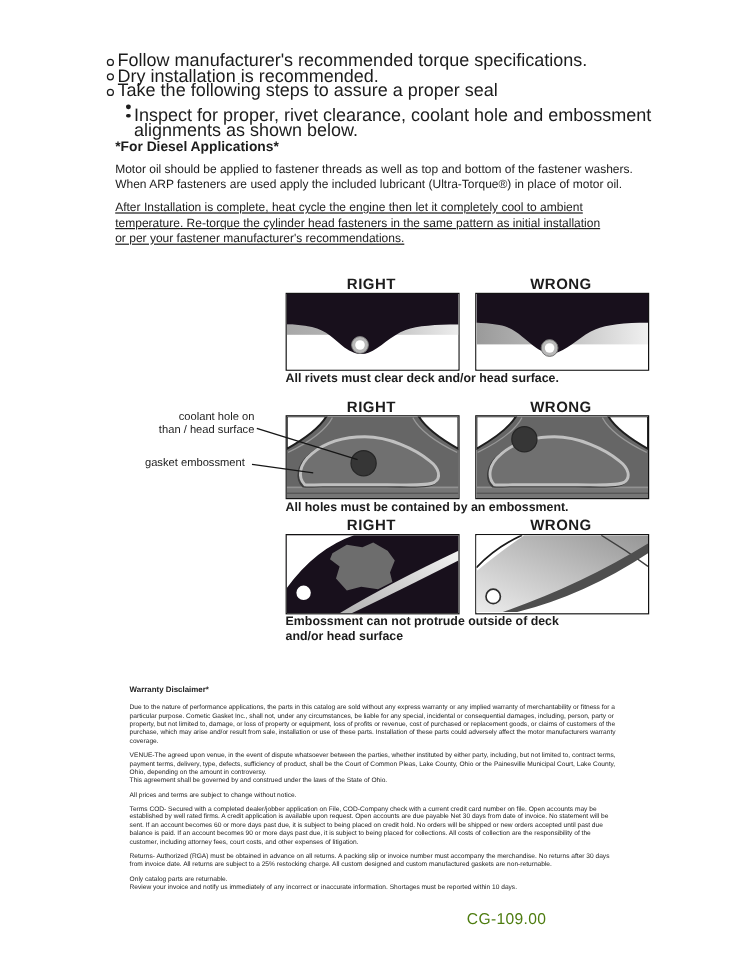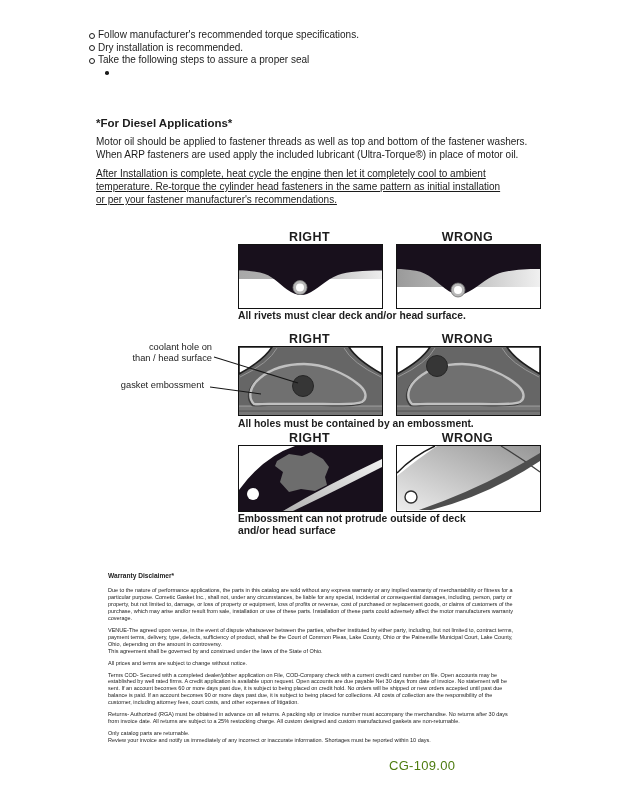--- a/index.html
+++ b/index.html
@@ -5,21 +5,21 @@
   html,body{margin:0;padding:0;background:#ffffff;}
   .page{
     position:relative;width:618px;height:800px;background:#ffffff;overflow:hidden;
     font-family:"Liberation Sans","DejaVu Sans",sans-serif;color:#1c1c1c;
   }
   
   .title{
     position:absolute;left:96px;top:24px;font-size:13px;font-weight:bold;
     border-bottom:1.5px solid #1a1a1a;padding-bottom:1px;letter-spacing:.1px;
   }
-  .bullets{position:absolute;left:89px;top:29px;width:470px;font-size:10px;line-height:12.7px;}
+  .bullets{position:absolute;left:89px;top:45px;width:470px;font-size:15px;line-height:12.7px;}
   .brow{display:flex;align-items:flex-start;}
   .o-bullet{flex:0 0 auto;width:4px;height:4px;border:1px solid #1c1c1c;border-radius:50%;margin:3.6px 3px 0 0;}
   .sub{padding-left:16px;}
   .d-bullet{flex:0 0 auto;width:3.6px;height:3.6px;background:#1c1c1c;border-radius:50%;margin:4px 3px 0 0;}
   
   .diesel-h{position:absolute;left:96px;top:117px;font-size:11.5px;font-weight:bold;}
   .para{position:absolute;left:96px;width:465px;font-size:10px;line-height:13px;white-space:pre-line;}
   .p1{top:135px;}
   .p2{top:167px;text-decoration:underline;}
   .note{top:206px;}
@@ -64,20 +64,24 @@
       <span class="o-bullet"></span>
       <span>Dry installation is recommended.</span>
     </div>
     <div class="brow">
       <span class="o-bullet"></span>
       <span>Take the following steps to assure a proper seal</span>
     </div>
     <div class="brow sub">
       <span class="d-bullet"></span>
     </div>
+    <div class="brow sub">
+      <span class="d-bullet"></span>
+      <span>Inspect for proper, rivet clearance, coolant hole and embossment alignments as shown below.</span>
+    </div>
   </div>
 
   <div class="diesel-h">*For Diesel Applications*</div>
   <div class="para p1">Motor oil should be applied to fastener threads as well as top and bottom of the fastener washers.
 When ARP fasteners are used apply the included lubricant (Ultra-Torque®) in place of motor oil.</div>
   <div class="para p2">After Installation is complete, heat cycle the engine then let it completely cool to ambient
 temperature. Re-torque the cylinder head fasteners in the same pattern as initial installation
 or per your fastener manufacturer's recommendations.</div>
 
   <div class="figure fig1">

